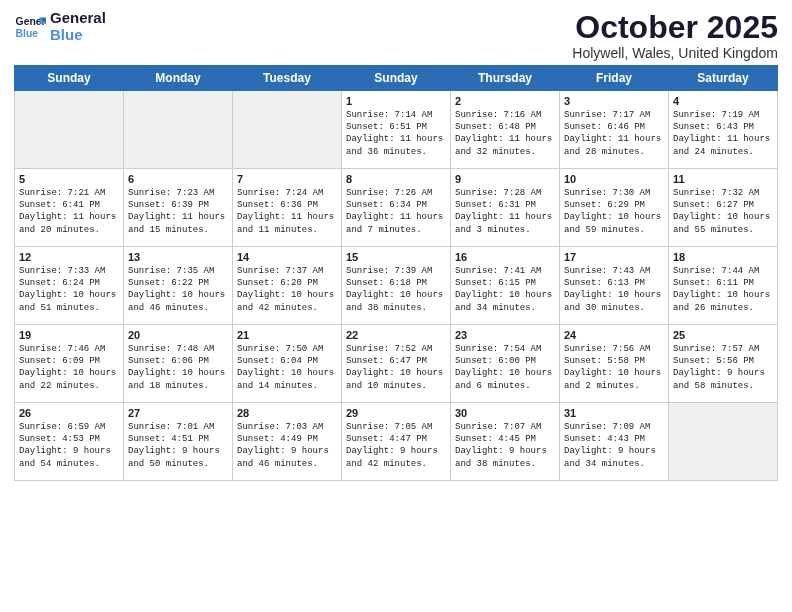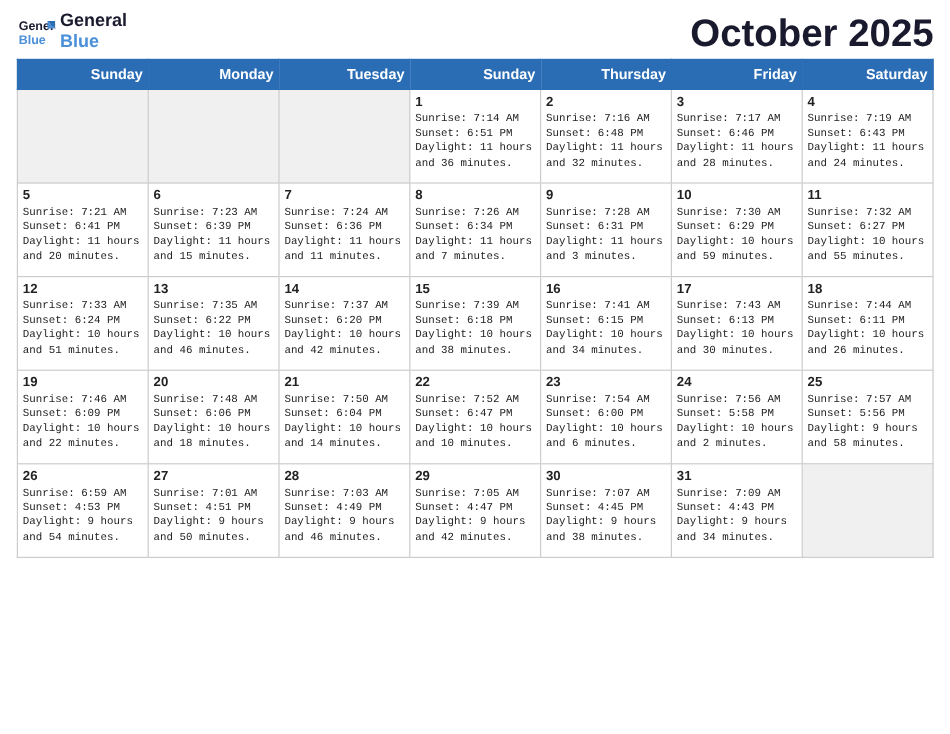--- a/index.html
+++ b/index.html
@@ -46,21 +46,21 @@
       width: 100%;
       border-collapse: collapse;
       table-layout: fixed;
     }
     th {
       background-color: #2a6db5;
       color: #fff;
       font-size: 12px;
       font-weight: bold;
       padding: 5px 4px;
-      text-align: right;
+      text-align: center;
       border: 1px solid #2a6db5;
     }
     td {
       border: 1px solid #ccc;
       vertical-align: top;
       padding: 4px 4px;
       font-size: 9.5px;
       color: #222;
       height: 78px;
       background: #fff;
@@ -92,20 +92,21 @@
         <polygon points="32,8 40,16 32,16" fill="#4a90d9"></polygon>
         <polygon points="32,8 40,8 40,16" fill="#2a6db5"></polygon>
       </svg>
       <div style="display:flex;flex-direction:column;line-height:1.1;">
         <span style="font-weight:bold;font-size:15px;color:#1a1a2e;">General</span>
         <span style="font-weight:bold;font-size:15px;color:#4a90d9;">Blue</span>
       </div>
     </div>
     <div class="title-block">
       <div class="month-title">October 2025</div>
+      <div class="location">Holywell, Wales, United Kingdom</div>
     </div>
   </div>
 
   <table>
     <thead>
       <tr>
       <th>Sunday</th>
           <th>Monday</th>
           <th>Tuesday</th>
           <th>Sunday</th>

